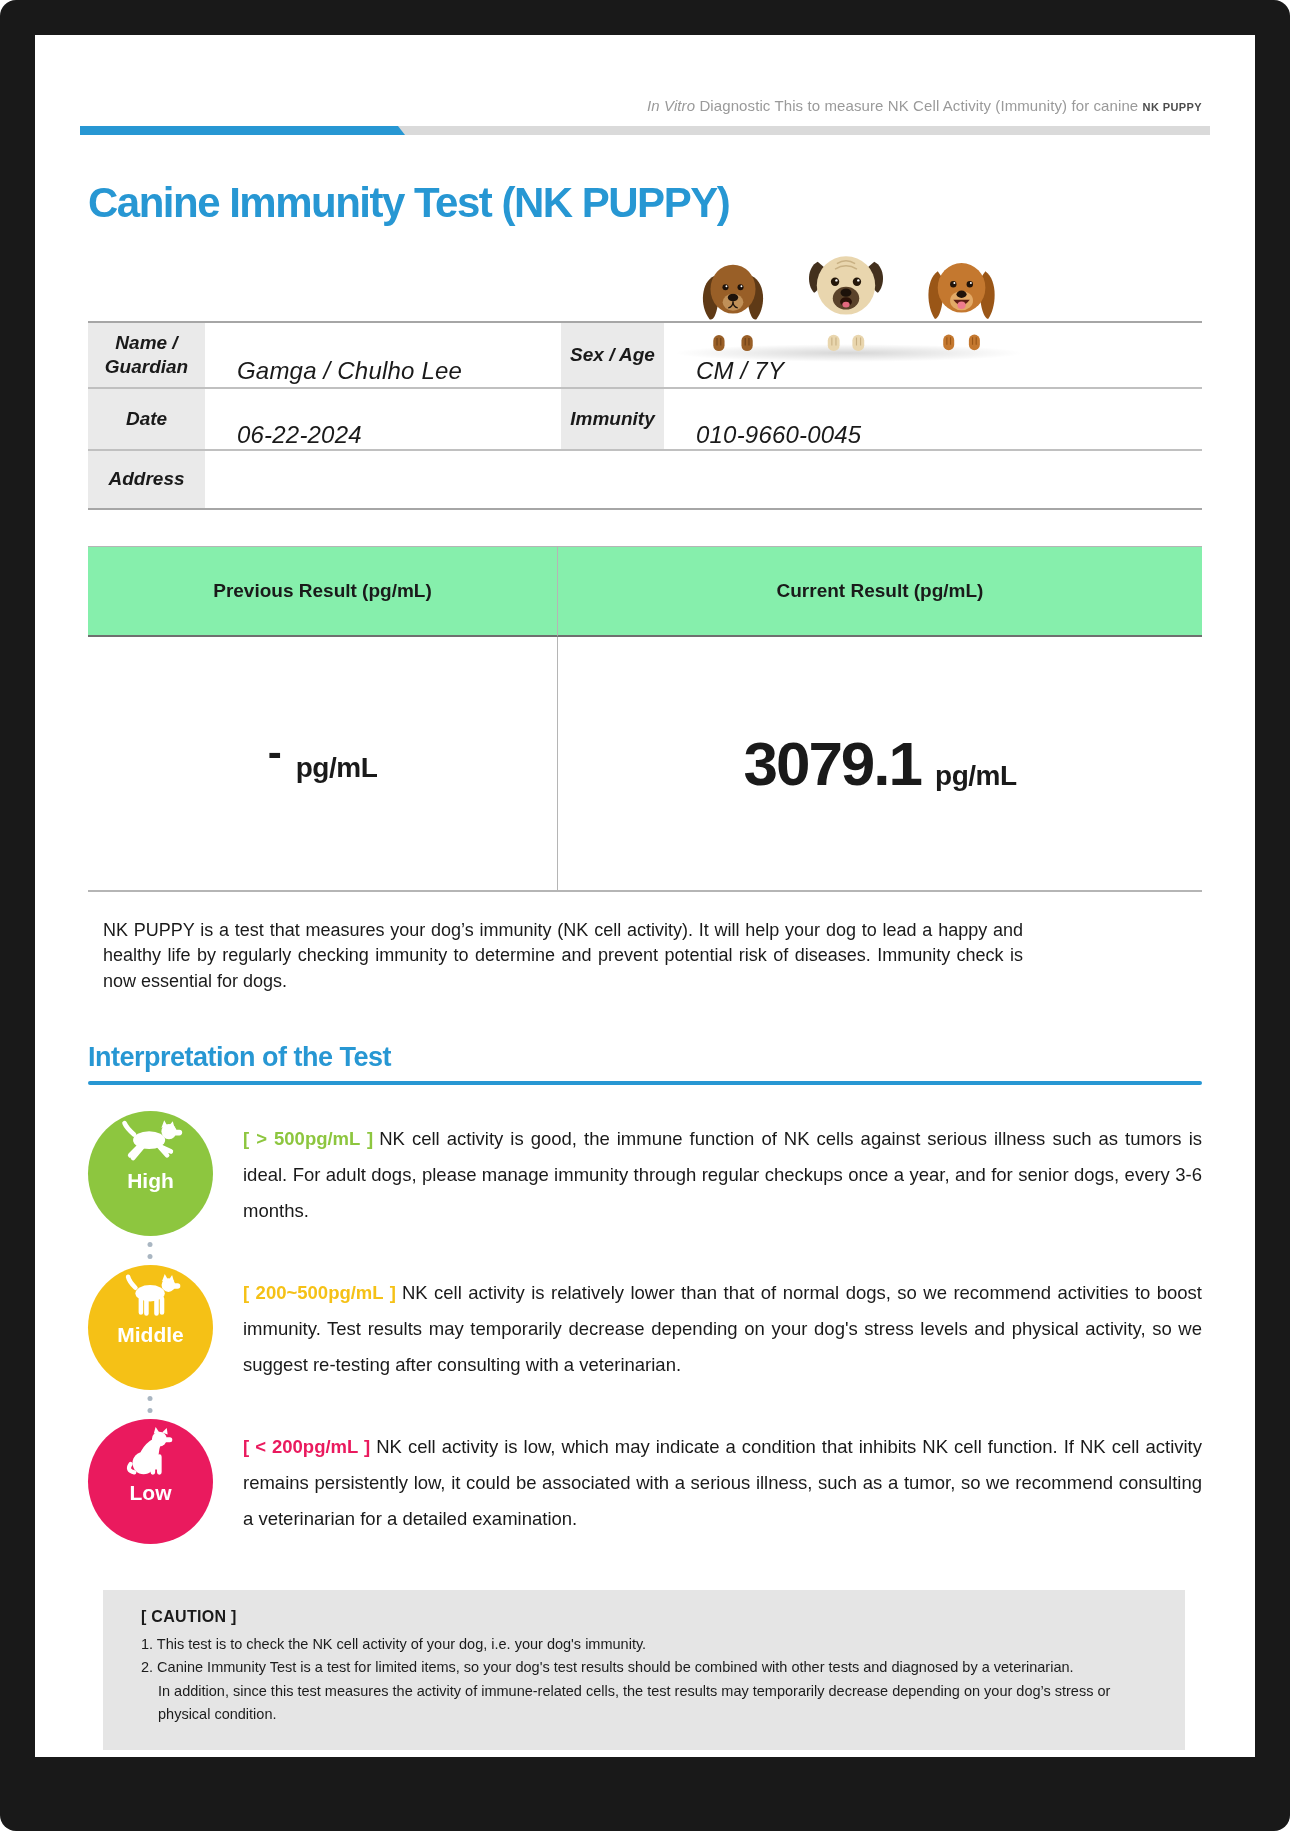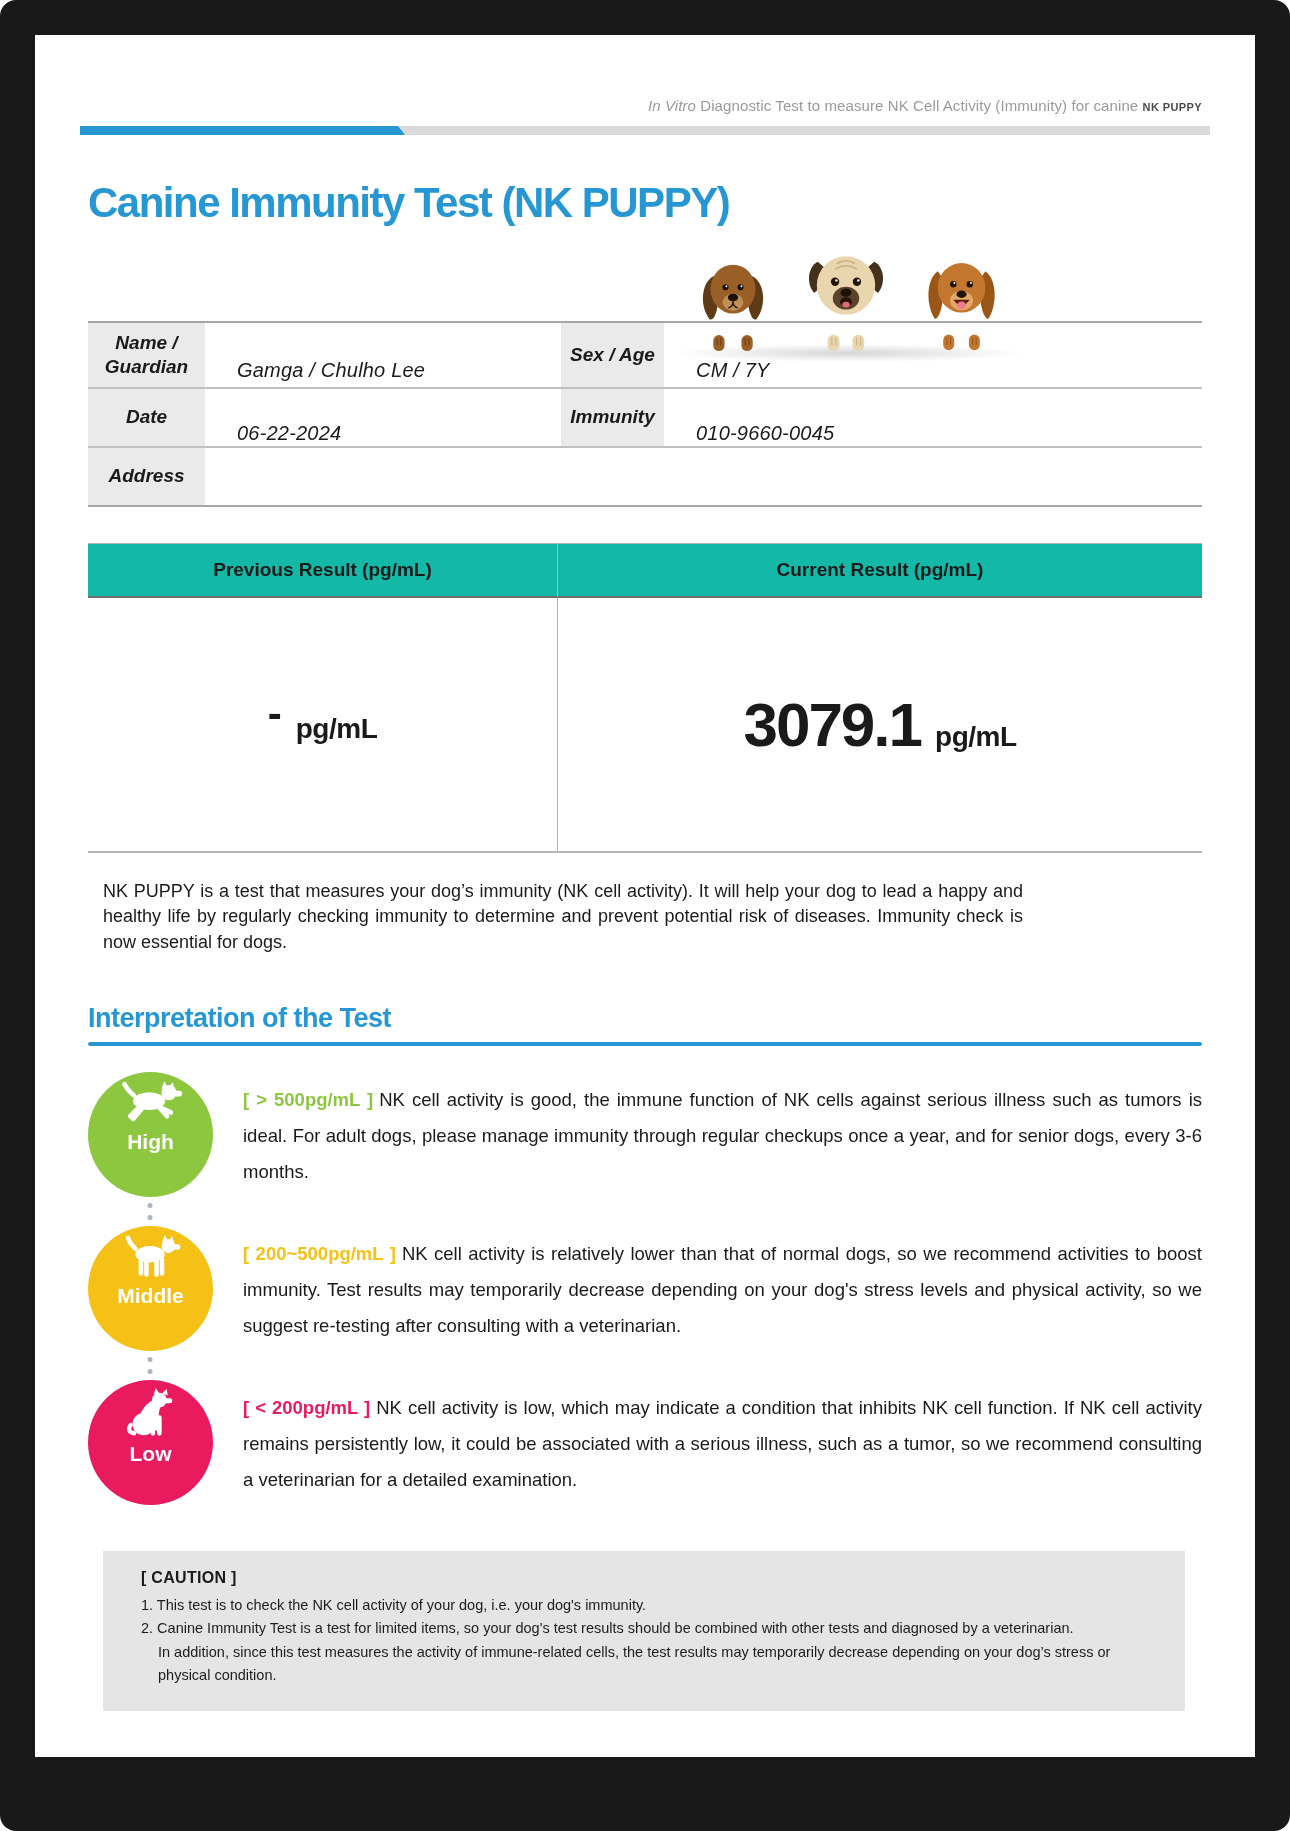--- a/index.html
+++ b/index.html
@@ -28,27 +28,27 @@
                  background:radial-gradient(ellipse at center, rgba(0,0,0,.16), transparent 70%); }
   .dogs svg { display:block; position:relative; z-index:1; }
 
   
   .info-table { margin-top:96px; border-top:2px solid #a6a6a6; position:relative; z-index:1; }
   .info-row { display:grid; grid-template-columns:117px 356px 103px 1fr; border-bottom:2px solid #c0c0c0; min-height:57px;font-style:italic; }
   .info-row:first-child { min-height:60px; }
   .info-row.last { border-bottom:2px solid #a6a6a6; }
   .cell.label { background:#eaeaea; font-weight:bold; font-size:19px; display:flex; align-items:center;
                 justify-content:center; text-align:center; white-space:pre-line; line-height:1.25; padding:8px 6px; }
-  .cell.value { font-size:20px; display:flex; align-items:center; padding-left:32px; letter-spacing:0.2px;margin-top:32px; }
+  .cell.value { font-size:24px; display:flex; align-items:center; padding-left:32px; letter-spacing:0.2px;margin-top:32px; }
   .span3 { grid-column:2 / 5; }
 
   
   .result-table { margin-top:36px; display:grid; grid-template-columns:470px 1fr; border-top:1px solid #b5b5b5; }
-  .rt-head { background:#14b8a6; font-weight:bold; font-size:19px; text-align:center;
-             padding:15px 0; border-bottom:2px solid #6f6f6f; }
+  .rt-head { background:#86efac; font-weight:bold; font-size:19px; text-align:center;
+             padding:33px 0; border-bottom:2px solid #6f6f6f; }
   .rt-head.left, .rt-body.left { border-right:1px solid #b5b5b5; }
   .rt-body { height:253px; display:flex; align-items:center; justify-content:center; border-bottom:2px solid #b5b5b5; }
   .value-line { display:flex; align-items:baseline; gap:14px; }
   .prev-val { font-size:42px; font-weight:bold; position:relative; top:-10px; }
   .curr-val { font-size:62px; font-weight:bold; letter-spacing:-2px; }
   .unit { font-size:28px; font-weight:bold; letter-spacing:-0.5px; }
 
   
   .description { margin:26px 0 0 15px; width:920px; font-size:18px; line-height:1.42; text-align:justify; }
 
@@ -75,21 +75,21 @@
   .caution-item { font-size:14.5px; line-height:1.6; color:#1c1c1c; }
   .caution-item.indent { padding-left:17px; }
 </style>
 </head>
 <body>
 
 <div class="frame">
   <div class="page">
     <div class="content">
 
-      <div class="tagline"><span class="t-italic">In Vitro</span><span> Diagnostic Test to measure NK Cell Activity (Immunity) for canine </span><span class="t-brand">NK PUPPY</span></div>
+      <div class="tagline"><span class="t-italic">In Vitro</span><span> Diagnostic This to measure NK Cell Activity (Immunity) for canine </span><span class="t-brand">NK PUPPY</span></div>
 
       <div class="bar">
         <div class="bar-fill"></div>
       </div>
 
       <h1 class="title">Canine Immunity Test (NK PUPPY)</h1>
 
       <div class="dogs">
 
         <svg width="100" height="108" viewBox="0 0 100 115">

